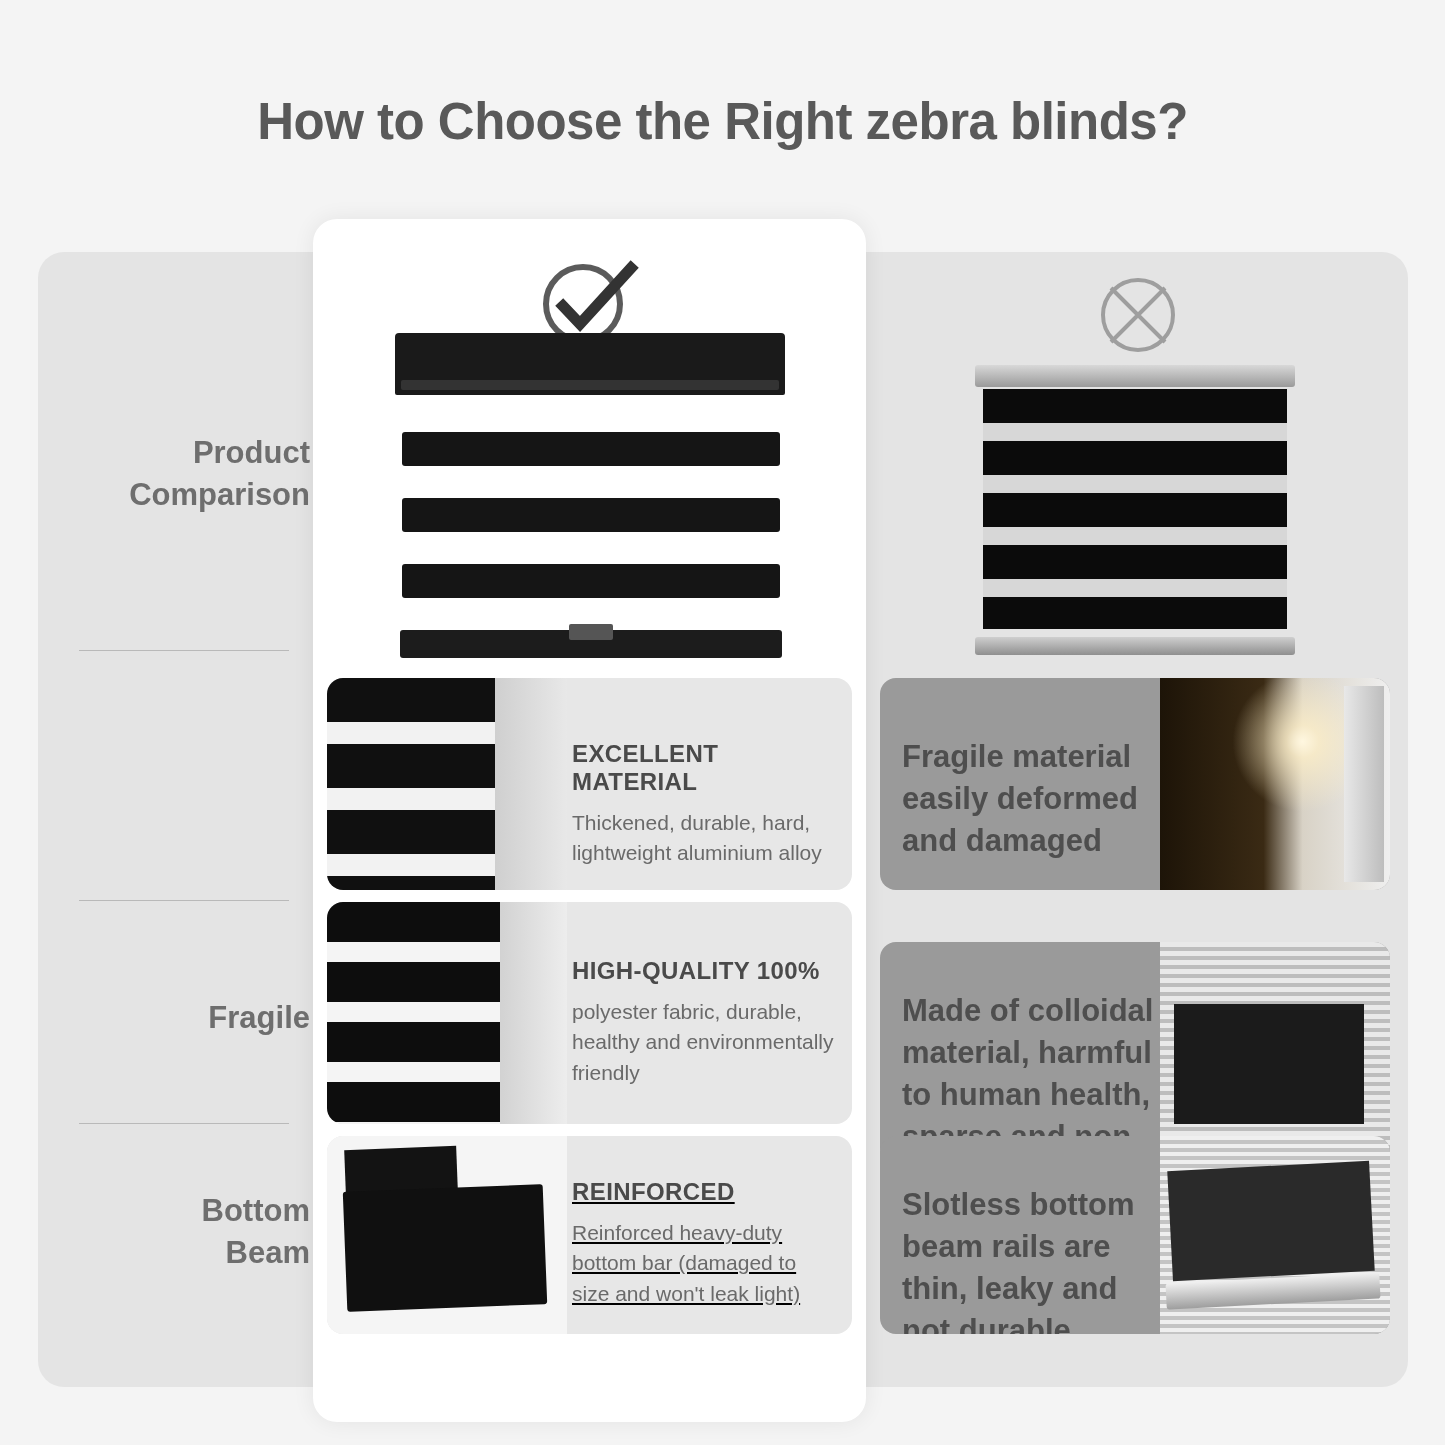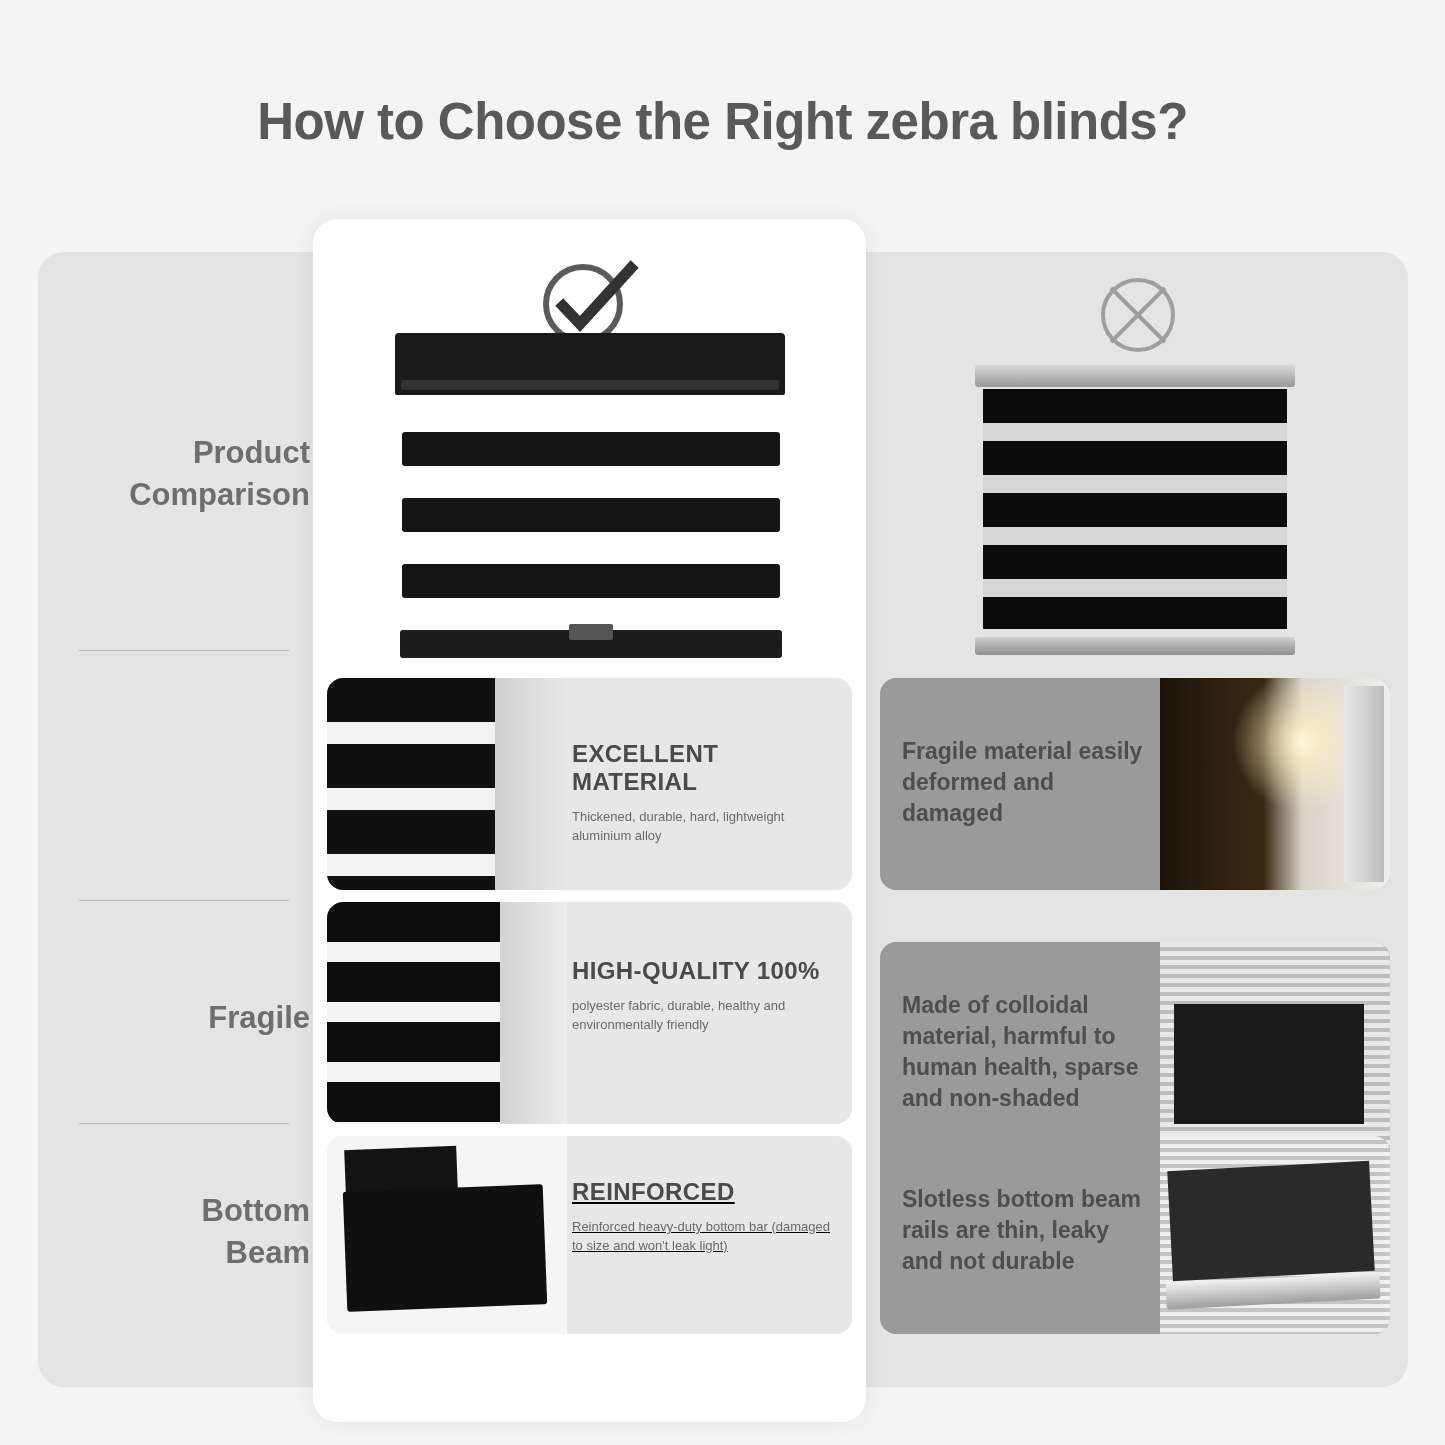--- a/index.html
+++ b/index.html
@@ -144,24 +144,24 @@
 
   .f-text { position: absolute; }
   .good .f-text { left: 245px; right: 18px; }
   .bad .f-text { left: 22px; right: 235px; }
 
   .f-head {
     font-size: 24px; font-weight: bold; color: #4a4a4a;
     letter-spacing: 0.4px; margin-bottom: 12px;
   }
   .f-body {
-    font-size: 13px; color: #6a6a6a; line-height: 1.45;
+    font-size: 21px; color: #6a6a6a; line-height: 1.45;
   }
   .bad .f-head {
-    font-size: 23px; font-weight: bold; color: #4e4e4e;
+    font-size: 31px; font-weight: bold; color: #4e4e4e;
     line-height: 1.35; letter-spacing: 0;
   }
 
   
   .img-window {
     position: absolute; inset: 0;
     background:
       linear-gradient(90deg, rgba(0,0,0,0) 70%, #cfcfcf 70%, #e8e8e8 100%),
       repeating-linear-gradient(180deg,#101010 0px,#101010 44px,#f2f2f2 44px,#f2f2f2 66px);
   }

